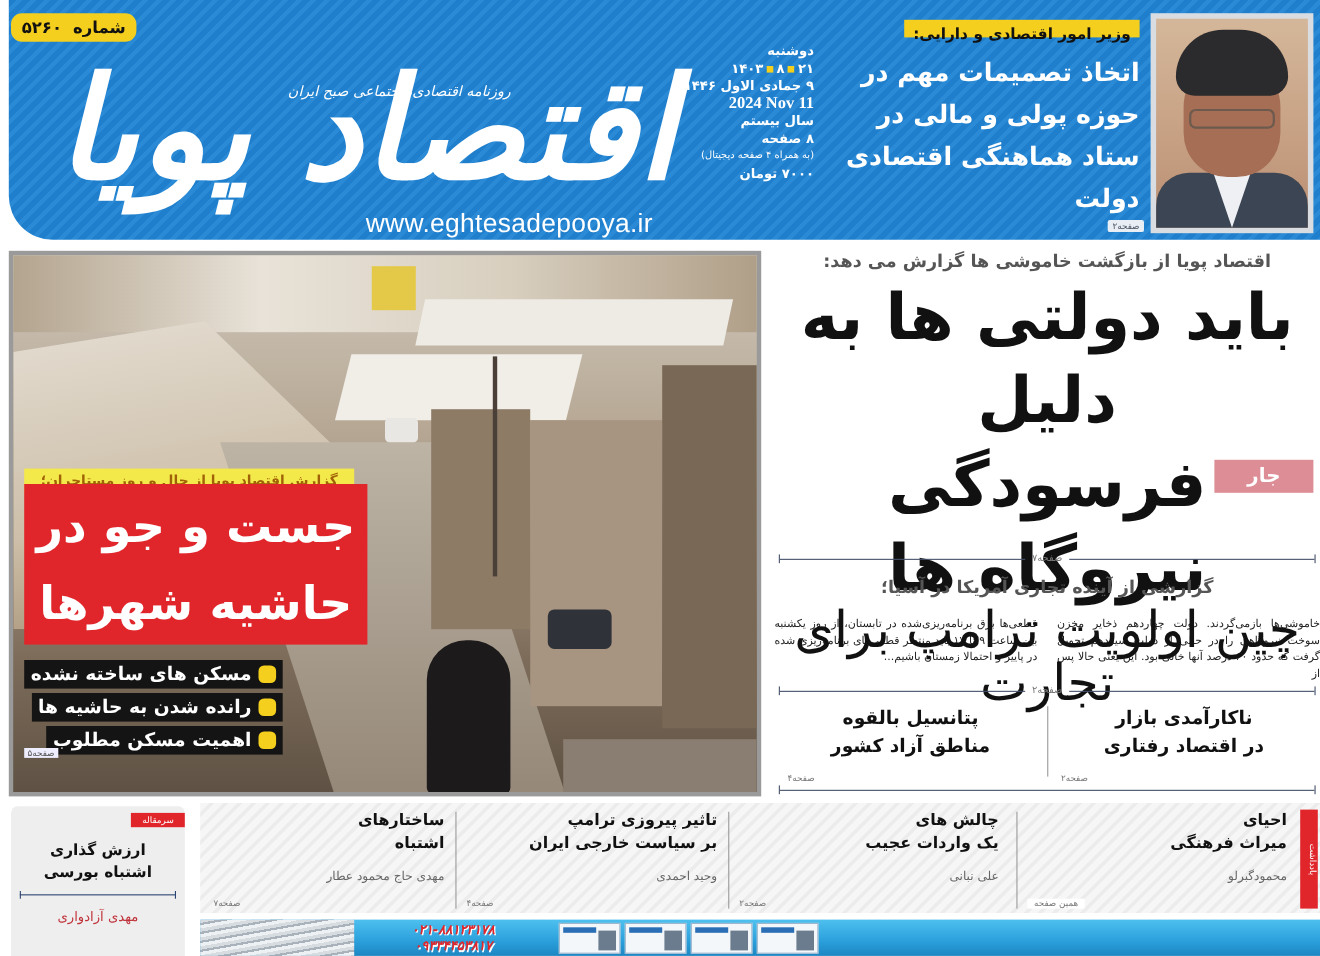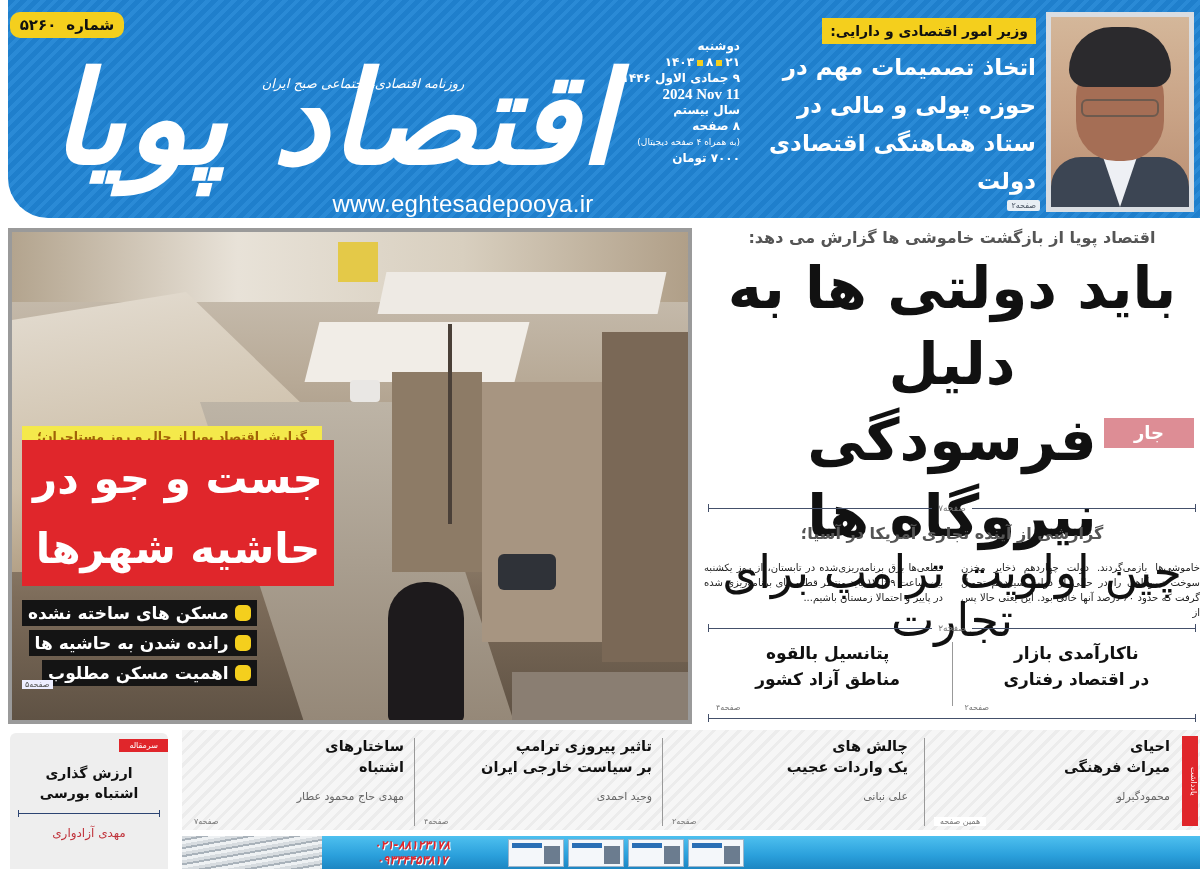--- a/index.html
+++ b/index.html
@@ -44,21 +44,21 @@
   .dateblock .d-lunar { font-size: 12px; }
   .dateblock .d-greg { font-family: "Liberation Serif", serif; font-size: 15px; direction: ltr; text-align: right; }
   .dateblock .d-year, .dateblock .d-pages { font-size: 12px; }
   .dateblock .d-digital { font-size: 9px; font-weight: normal; }
   .dateblock .d-price { font-size: 12px; }
 
   .lead-box {
     position: absolute; left: 762px; top: 8px; width: 430px; height: 204px;
   }
   .kicker-yellow {
-    position: absolute; right: 164px; top: 10px; height: 26px; padding: 0 8px;
+    position: absolute; right: 164px; top: 10px; height: 16px; padding: 0 8px;
     background: #f4cf1d; color: #111; font-weight: bold; font-size: 14px;
     direction: rtl; line-height: 26px;
   }
   .lead-headline {
     position: absolute; right: 164px; top: 40px; width: 270px;
     direction: rtl; text-align: right; color: #fff;
     font-weight: bold; font-size: 23px; line-height: 38px;
   }
   .portrait {
     position: absolute; right: 6px; top: 4px; width: 148px; height: 200px;

